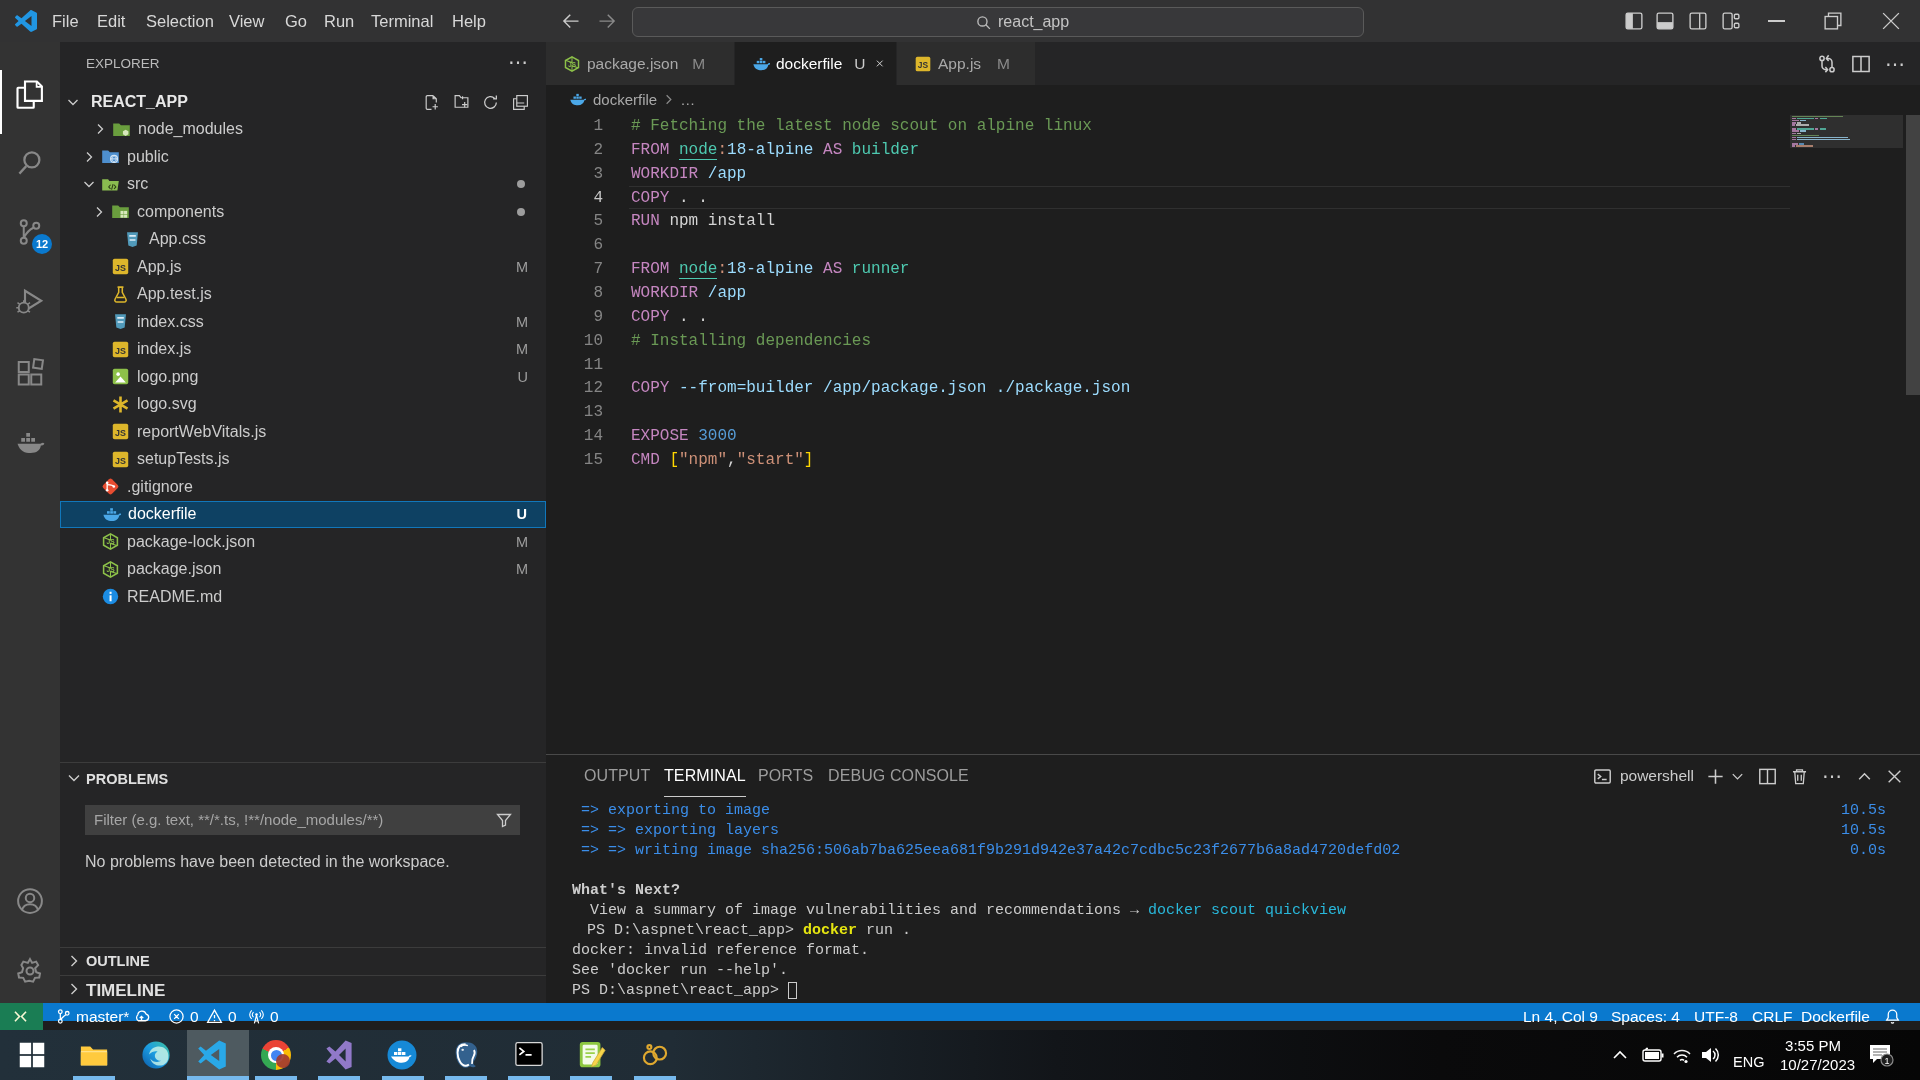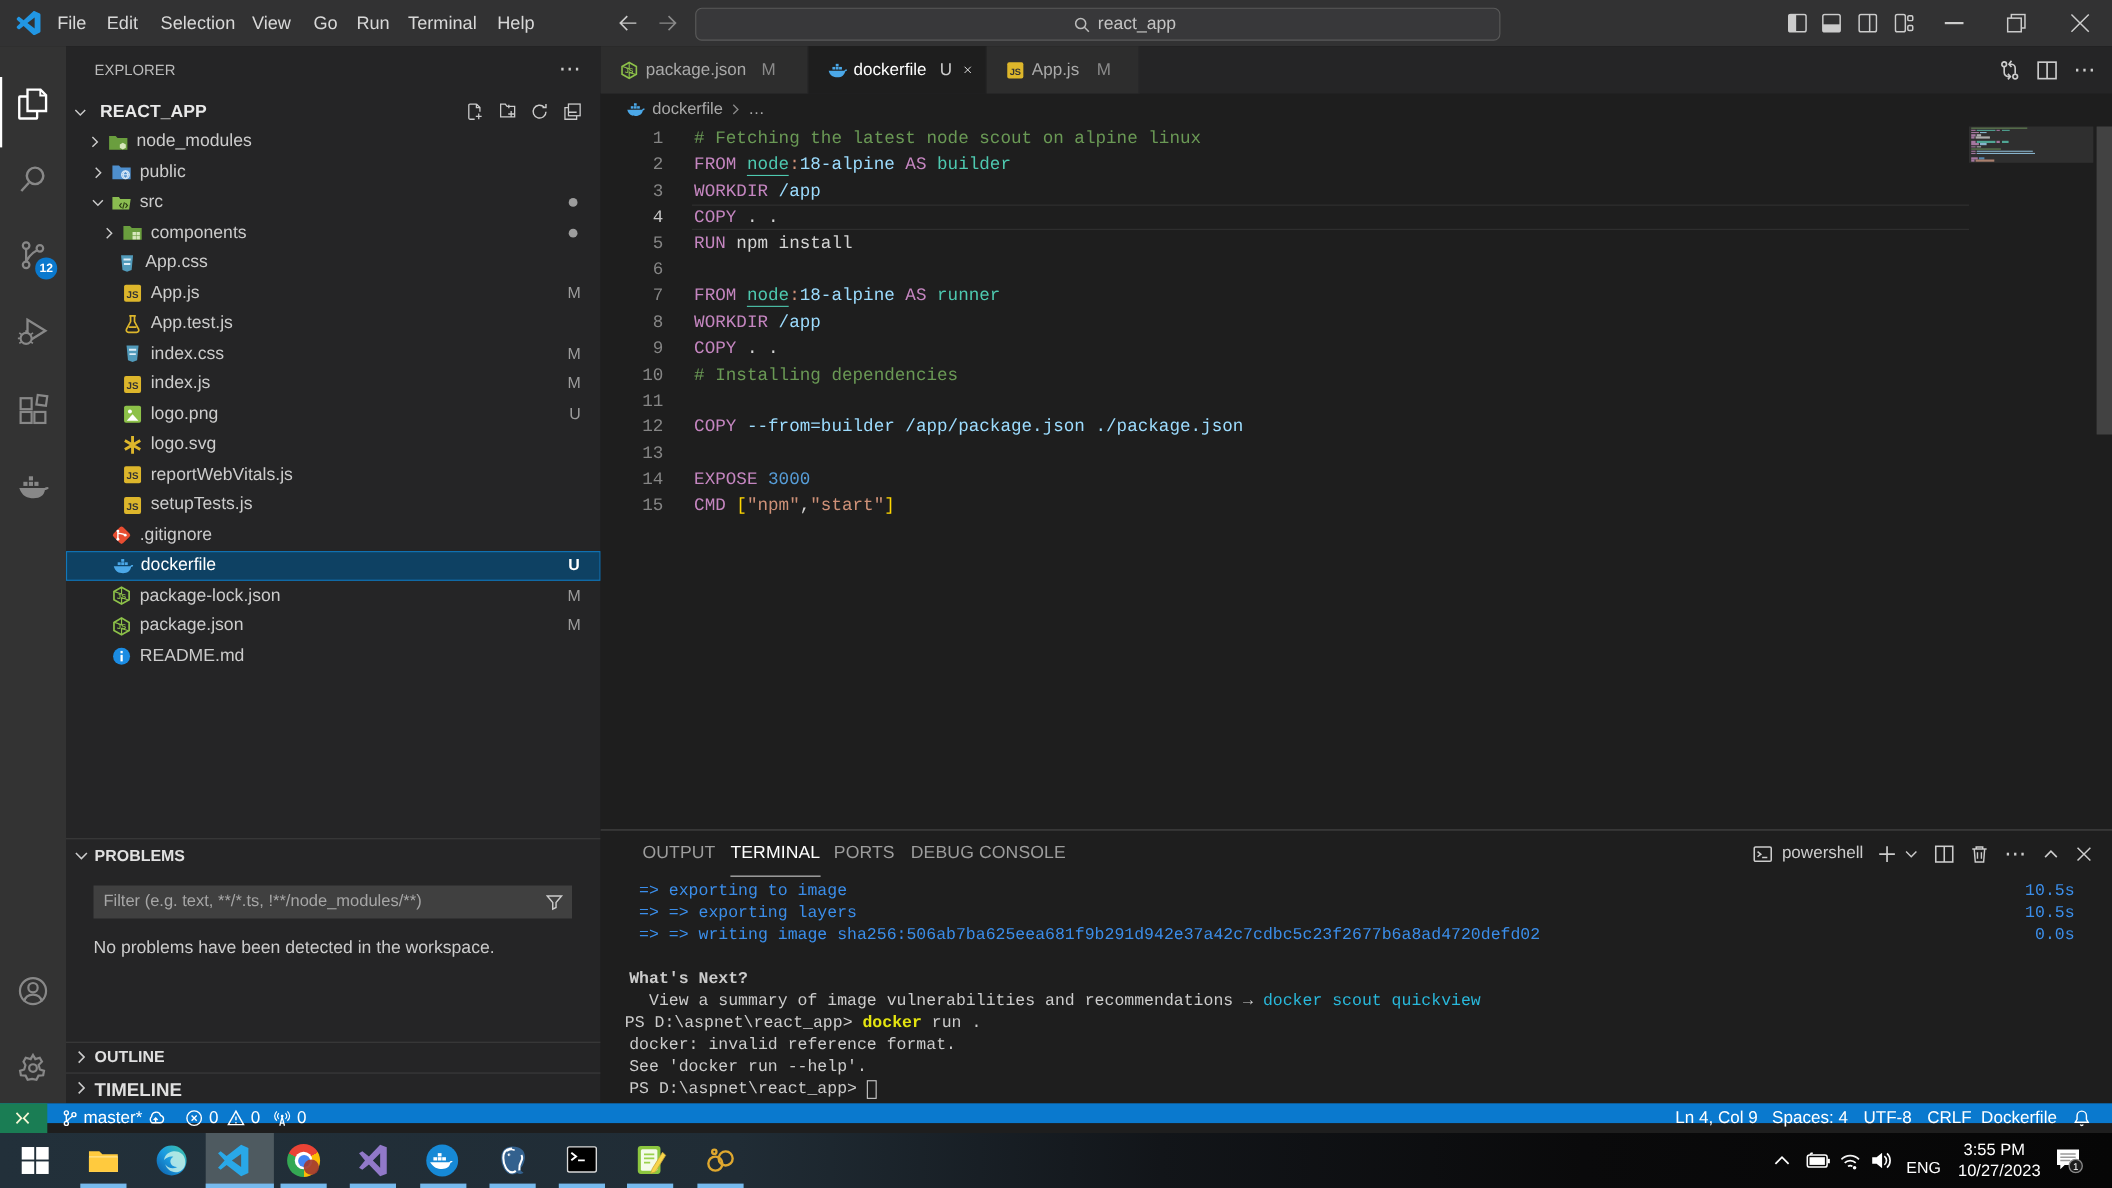--- a/index.html
+++ b/index.html
@@ -180,21 +180,21 @@
             <path d="M11 9.5v5M8.5 12h5" stroke="#cccccc" stroke-width="1.1" transform="translate(0,-2)"></path>
           </svg></span>
         <span style="position:absolute;right:47px"><svg width="17" height="17" viewBox="0 0 16 16" style="vertical-align:middle">
             <path d="M13.5 8a5.5 5.5 0 1 1-1.6-3.9M13.5 1.5v3h-3" fill="none" stroke="#cccccc" stroke-width="1.2"></path>
           </svg></span>
         <span style="position:absolute;right:17px"><svg width="17" height="17" viewBox="0 0 16 16" style="vertical-align:middle">
             <rect x="4.5" y="1.5" width="10" height="10" fill="none" stroke="#cccccc" stroke-width="1.1"></rect>
             <path d="M11.5 11.5v3h-10v-10h3M4.5 8.5h7" fill="none" stroke="#cccccc" stroke-width="1.1"></path>
           </svg></span>
       </div>
-<div class="row" style="top:73.5px;padding-left:18px">
+<div class="row" style="top:73.5px;padding-left:32px">
         <svg class="chev" viewBox="0 0 16 16">
           <path d="M6 3.5 L10.5 8 L6 12.5" fill="none" stroke="#cccccc" stroke-width="1.3"></path>
         </svg>
         <svg class="ic" style="" viewBox="0 0 16 16">
           <path d="M1 3h5l1.5 1.5H15v9H1z" fill="#6a9e3e"></path>
           <path d="M11.5 8.2l2.3 1.3v2.6l-2.3 1.3-2.3-1.3V9.5z" fill="#d7e8bc"></path>
         </svg>
         <span>node_modules</span>
       </div>
 <div class="row" style="top:101.0px;padding-left:21px">
@@ -226,21 +226,21 @@
         <svg class="ic" style="" viewBox="0 0 16 16">
           <path d="M1 3h5l1.5 1.5H15v9H1z" fill="#6a9e3e"></path>
           <rect x="8" y="7.5" width="2.6" height="2.6" fill="#d7e8bc"></rect>
           <rect x="11" y="7.5" width="2.6" height="2.6" fill="#d7e8bc"></rect>
           <rect x="8" y="10.6" width="2.6" height="2.6" fill="#d7e8bc"></rect>
           <rect x="11" y="10.6" width="2.6" height="2.6" fill="#d7e8bc"></rect>
         </svg>
         <span>components</span>
         <span class="dot"></span>
       </div>
-<div class="row" style="top:183.5px;padding-left:26px">
+<div class="row" style="top:183.5px;padding-left:43px">
         <span style="width:20px;flex:none"></span>
         <svg class="ic" style="" viewBox="0 0 16 16">
           <path d="M3.4 1.8 4.5 13 8 14.4 11.5 13 12.6 1.8Z" fill="#519aba"></path>
           <path d="M5.3 5h5.5M5.6 8.4h4.9" stroke="#ddedf7" stroke-width="1.4"></path>
         </svg>
         <span>App.css</span>
       </div>
 <div class="row" style="top:211.0px;padding-left:31px">
         <span style="width:20px;flex:none"></span>
         <svg class="ic" style="" viewBox="0 0 16 16">
@@ -555,21 +555,21 @@
 
   <div id="term">
       <div class="tl" style="left:26px;top:4px"><span style="color:#3b8eea"> =&gt; exporting to image</span></div>
 <div class="tl" style="right:34px;top:4px;color:#3b8eea">10.5s</div>
 <div class="tl" style="left:26px;top:24px"><span style="color:#3b8eea"> =&gt; =&gt; exporting layers</span></div>
 <div class="tl" style="right:34px;top:24px;color:#3b8eea">10.5s</div>
 <div class="tl" style="left:26px;top:44px"><span style="color:#3b8eea"> =&gt; =&gt; writing image sha256:506ab7ba625eea681f9b291d942e37a42c7cdbc5c23f2677b6a8ad4720defd02</span></div>
 <div class="tl" style="right:34px;top:44px;color:#3b8eea">0.0s</div>
 <div class="tl" style="left:26px;top:84px"><b>What's Next?</b></div>
 <div class="tl" style="left:26px;top:104px">  View a summary of image vulnerabilities and recommendations → <span style="color:#29b8db">docker scout quickview</span></div>
-<div class="tl" style="left:22px;top:124px">PS D:\aspnet\react_app&gt; <span style="color:#e5e510"><b>docker</b></span> run .</div>
+<div class="tl" style="left:41px;top:124px">PS D:\aspnet\react_app&gt; <span style="color:#e5e510"><b>docker</b></span> run .</div>
 <div class="tl" style="left:26px;top:144px">docker: invalid reference format.</div>
 <div class="tl" style="left:26px;top:164px">See 'docker run --help'.</div>
 <div class="tl" style="left:26px;top:184px">PS D:\aspnet\react_app&gt; <span style="display:inline-block;width:9px;height:17px;border:1px solid #cccccc;vertical-align:middle"></span></div>
     </div>
 </div>
 
 <div id="statusbar">
   <div class="abs" style="left:0;top:0;width:43px;height:27px;background:#1a7d54"></div>
   <svg class="abs" style="left:12px;top:5px" width="17" height="17" viewBox="0 0 16 16">
       <path d="M2.8 3.5 L7 8 L2.8 12.5 M13.2 3.5 L9 8 L13.2 12.5" fill="none" stroke="#f7f7d4" stroke-width="1.5"></path>

